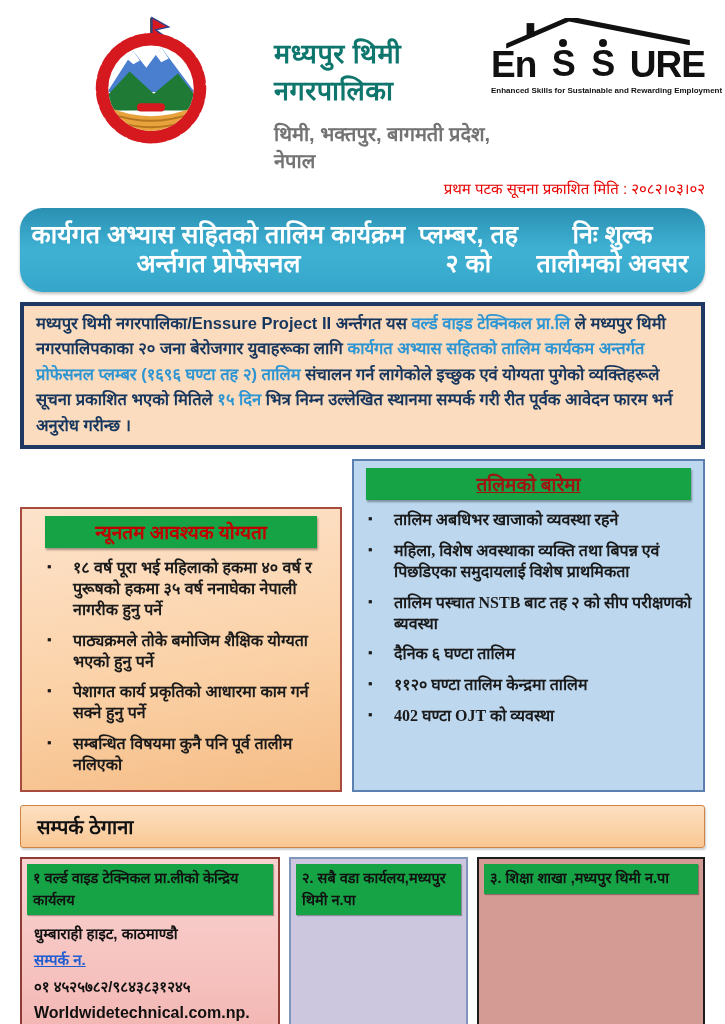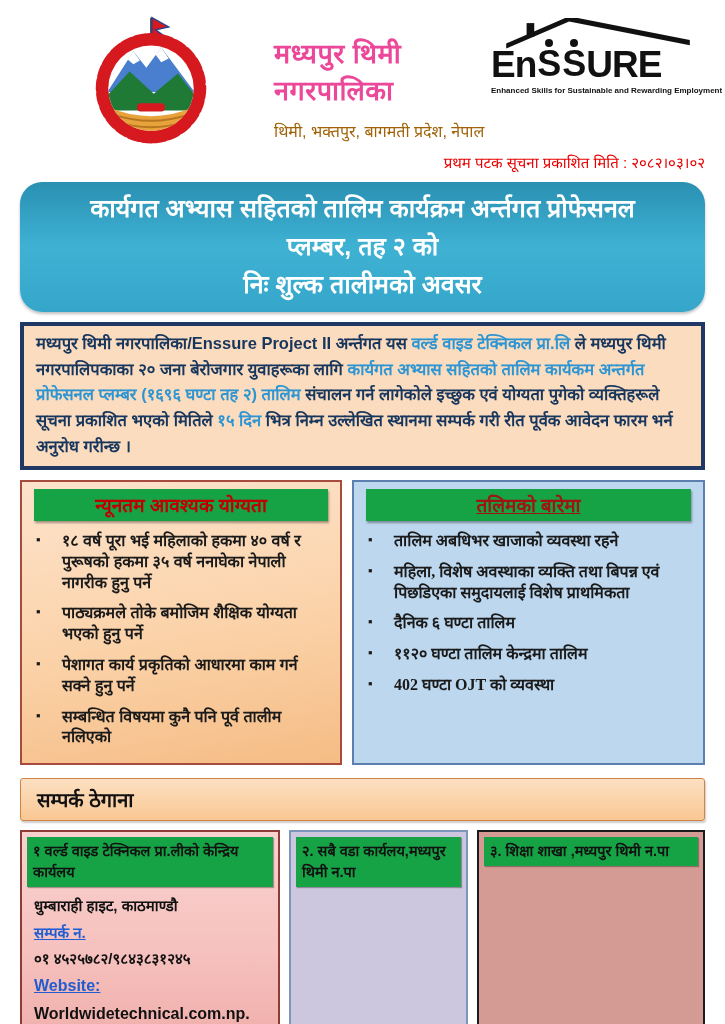--- a/index.html
+++ b/index.html
@@ -6,60 +6,60 @@
   body {
     width:725px; height:1024px; background:#ffffff; overflow:hidden;
     font-family:"Liberation Sans", sans-serif; position:relative;
   }
   .page { padding:14px 20px 0 20px; }
 
   
   .header-row { display:flex; align-items:flex-start; }
   .logo-wrap { flex:0 0 auto; margin-left:52px; }
   .muni { margin-left:44px; padding-top:20px; }
-  .muni-name { font-size:27px; font-weight:bold; color:#ec4899; letter-spacing:0.5px; }
-  .muni-address { font-size:16px; font-weight:normal; color:#a16207; margin-top:12px; }
+  .muni-name { font-size:27px; font-weight:bold; color:#0f766e; letter-spacing:0.5px; }
+  .muni-address { font-size:20px; font-weight:bold; color:#737373; margin-top:12px; }
   .enssure { margin-left:auto; width:214px; padding-top:4px; }
   .enssure .roof { display:block; width:100%; height:34px; }
-  .enssure .word { display:flex; justify-content:flex-start; align-items:flex-end; margin-top:-6px; }
+  .enssure .word { display:flex; justify-content:space-between; align-items:flex-end; margin-top:-6px; }
   .enssure .word span { font-weight:bold; font-size:37px; line-height:1; color:#111; letter-spacing:-1px; }
   .enssure .word .s-person { position:relative; font-size:36px; margin:0 1px; top:-1px; }
   .enssure .word .s-person::before {
     content:""; position:absolute; top:-7px; left:50%; transform:translateX(-50%);
     width:8px; height:8px; border-radius:50%; background:currentColor;
   }
   .enssure .s-red { color:#c0272d; }
   .enssure .s-blue { color:#2e75b6; }
   .enssure .tagline { font-size:8px; font-weight:bold; color:#111; text-align:center; margin-top:3px; white-space:nowrap; }
   .notice-date { text-align:right; color:#e80000; font-weight:normal; font-size:15px; margin-top:4px; }
 
   
   .banner {
     margin-top:10px; border-radius:22px; color:#fff; text-align:center;
     background:linear-gradient(180deg,#2a90b2 0%, #3fb2d4 50%, #35a6c9 100%);
-    padding:12px 10px 14px; display:flex; flex-direction:column; gap:9px;
+    padding:12px 10px 14px; display:flex; flex-direction:row; gap:9px;
     box-shadow:0 2px 3px rgba(0,0,0,0.25);
   }
   .banner-line { font-size:25px; font-weight:bold; line-height:1.15; }
 
   
   .intro {
     margin-top:10px; border:4px solid #1f3864; background:#fcdcbe;
     padding:5px 12px 7px; font-size:16.5px; font-weight:bold; line-height:1.55; color:#17365d;
   }
   .seg-dark { color:#17365d; }
   .seg-blue { color:#2e95d3; }
 
   
   .cols { margin-top:10px; display:flex; gap:10px; align-items:stretch; }
   .cols > div { min-height:246px; box-sizing:border-box; }
   .qual-box {
     flex:0 0 322px;
     background:linear-gradient(170deg,#fde3cc 0%, #fbd2a8 55%, #f5bc85 100%);
-    border:2px solid #a84b3f; padding:5px 8px;
+    border:2px solid #a84b3f; padding:5px 19px;margin-top:48px;
   }
   .train-box { flex:1; background:#bdd7ee; border:2px solid #5b7fae; padding:5px 8px;font-family:Liberation Serif, serif; }
   .box-header {
     background:#16a345; text-align:center; font-weight:bold; font-size:19px;
     padding:3px 4px; margin:2px 4px 10px; box-shadow:1px 2px 2px rgba(0,0,0,0.35);
   }
   .qual-box .box-header { color:#c00000; }
   .train-box .box-header { color:#9e1512; text-decoration:underline; }
   ul.bullets { list-style:none; margin:0; padding:0 2px; font-weight:bold; color:#1a1a1a; font-size:16px; line-height:1.3; }
   ul.bullets li { position:relative; padding-left:30px; margin-bottom:10px; }
@@ -150,37 +150,37 @@
           <li>पाठ्यक्रमले तोके बमोजिम शैक्षिक योग्यता भएको हुनु पर्ने</li>
           <li>पेशागत कार्य प्रकृतिको आधारमा काम गर्न सक्ने हुनु पर्ने</li>
           <li>सम्बन्धित विषयमा कुनै पनि पूर्व तालीम नलिएको</li>
         </ul>
     </div>
     <div class="train-box">
       <div class="box-header">तलिमको बारेमा</div>
       <ul class="bullets">
           <li>तालिम अबधिभर खाजाको व्यवस्था रहने</li>
           <li>महिला, विशेष अवस्थाका व्यक्ति तथा बिपन्न एवं पिछडिएका समुदायलाई विशेष प्राथमिकता</li>
+          <li>तालिम पस्चात NSTB बाट तह २ को सीप परीक्षणको ब्यवस्था</li>
           <li>दैनिक ६ घण्टा तालिम</li>
           <li>११२० घण्टा तालिम केन्द्रमा तालिम</li>
           <li>402 घण्टा OJT को व्यवस्था</li>
         </ul>
     </div>
   </div>
 
   <div class="contact-bar">सम्पर्क ठेगाना</div>
 
   <div class="contact-row">
     <div class="cbox-1">
       <div class="cbox-header">१ वर्ल्ड वाइड टेक्निकल प्रा.लीको केन्द्रिय कार्यलय</div>
       <div class="cbox-body">
         <div class="line">धुम्बाराही हाइट, काठमाण्डौ</div>
         <div class="line lbl-blue">सम्पर्क न.</div>
         <div class="line">०१ ४५२५७८२/९८४३८३१२४५</div>
-        <div class="line lbl-blue" style="font-size:16px;">Website:</div>
         <div class="line val-black">Worldwidetechnical.com.np.</div>
 
       </div>
     </div>
     <div class="cbox-2">
       <div class="cbox-header">२. सबै वडा कार्यलय,मध्यपुर थिमी न.पा</div>
     </div>
     <div class="cbox-3">
       <div class="cbox-header">३. शिक्षा शाखा ,मध्यपुर थिमी न.पा</div>
     </div>

